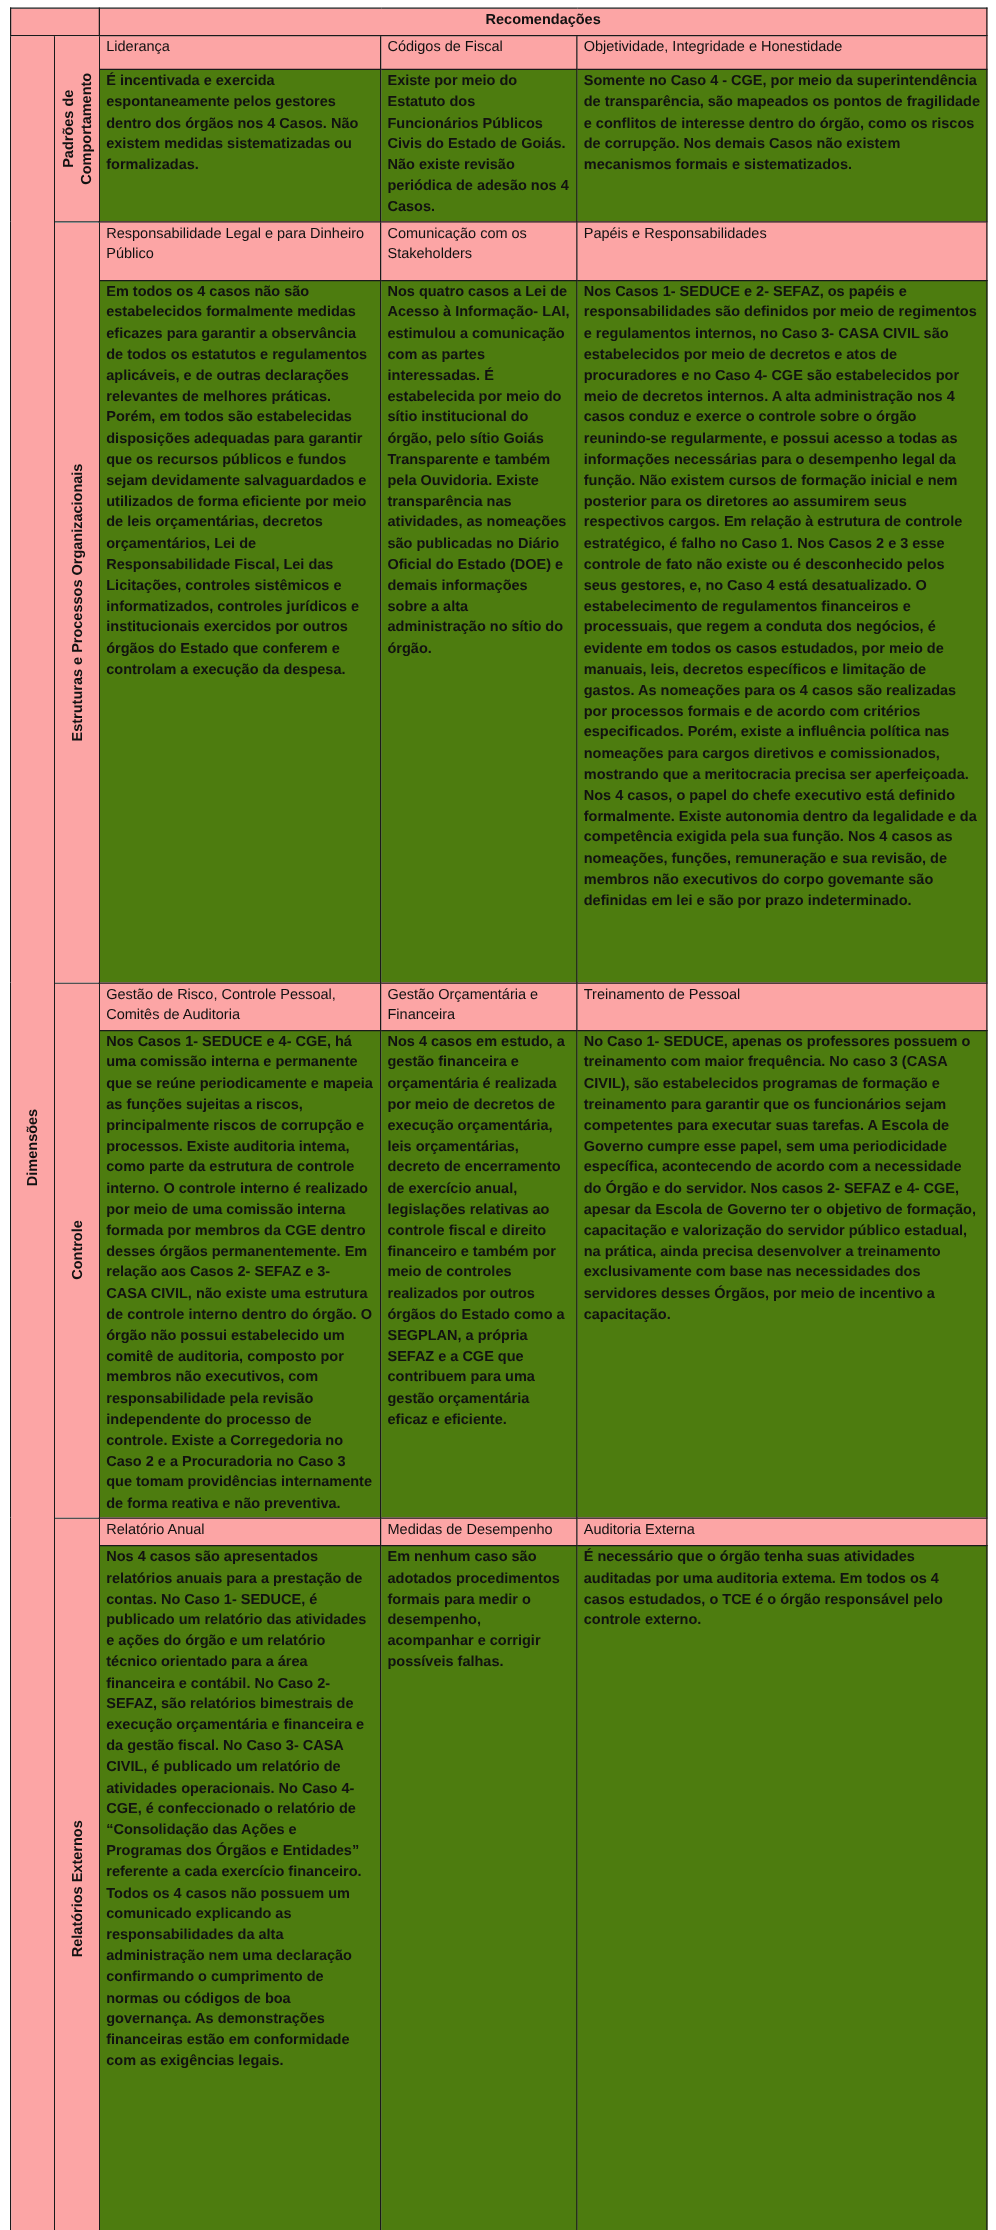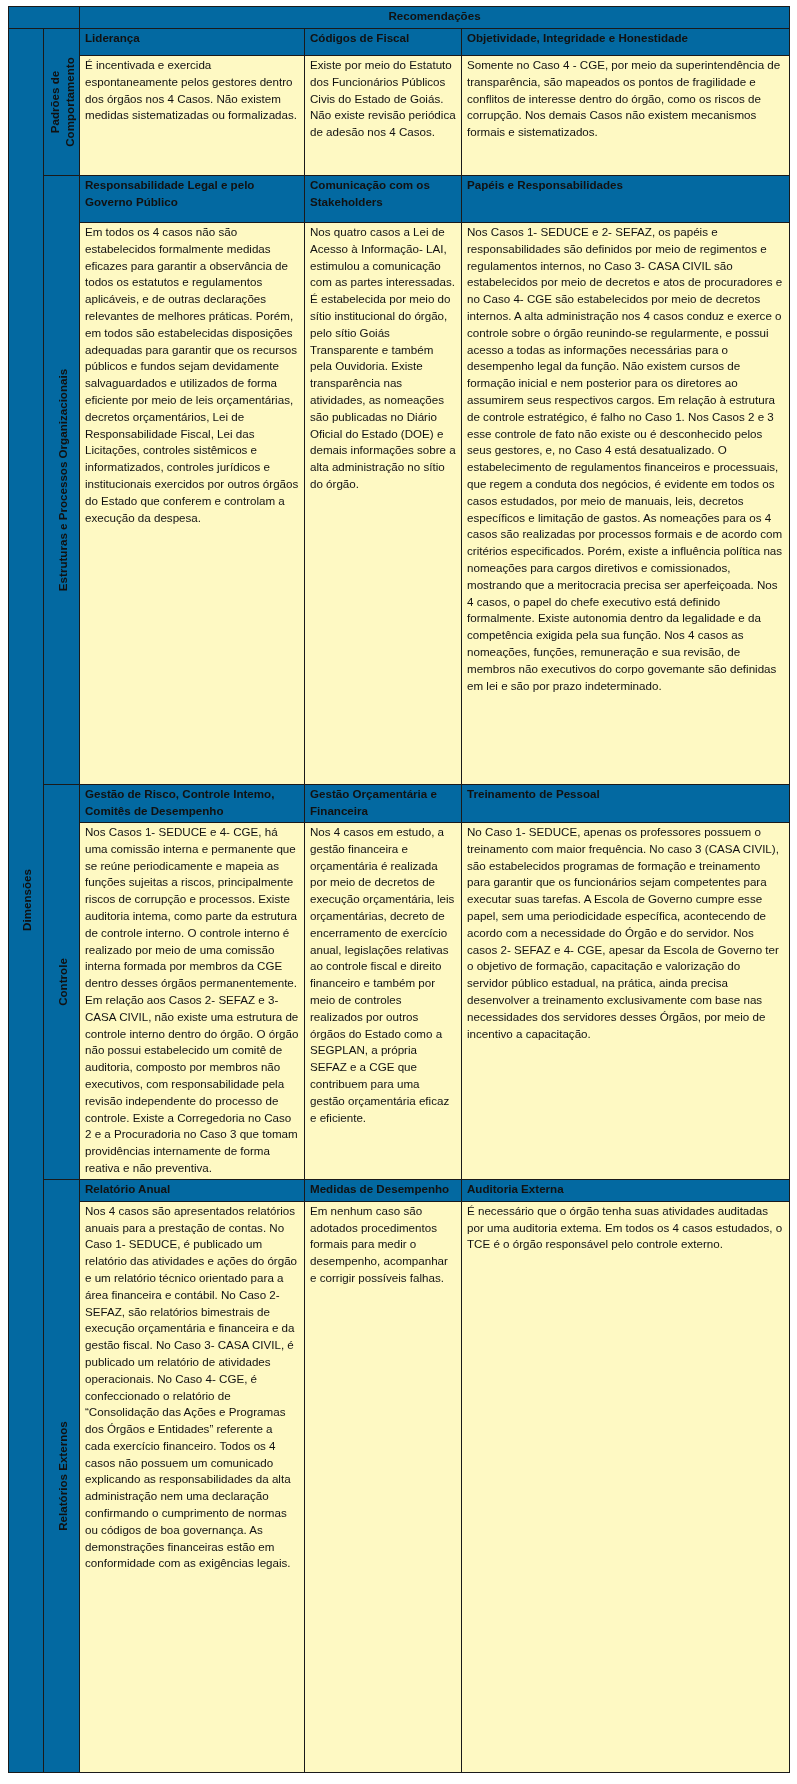--- a/index.html
+++ b/index.html
@@ -4,31 +4,31 @@
   <style>
     html, body { margin: 0; padding: 0; background: #ffffff; }
     body { width: 797px; height: 1784px; position: relative; overflow: hidden;
            font-family: "Liberation Sans", sans-serif; color: #111; }
     table.gov {
       position: absolute; left: 8px; top: 6px;
       width: 781px; border-collapse: collapse; table-layout: fixed;
       font-size: 11.6px; line-height: 16.8px;
     }
     table.gov td { border: 1px solid #1a1a1a; vertical-align: top; padding: 1px 5px 2px 5px; }
-    .beige { background: #0369a1; }
+    .beige { background: #fca5a5; }
     .hdr { font-weight: bold; text-align: center; height: 18px; padding: 1px 4px; }
-    .sub { font-weight: bold; margin-top: 12px; }
+    .sub { font-weight: normal; margin-top: 12px; }
     .vert { padding: 0 !important; position: relative; }
     .vert .vt {
       position: absolute; left: 50%; top: 50%;
       transform: translate(-50%, -50%) rotate(-90deg);
       white-space: nowrap; font-weight: bold; text-align: center; line-height: 15px;
       font-size: 11.6px;
     }
-    .body-cell { background: #fef9c3; }
+    .body-cell { background: #4d7c0f; font-weight: bold; }
   </style>
 </head>
 <body>
 
 <table class="gov">
   <colgroup>
     <col style="width:35px">
     <col style="width:36px">
     <col style="width:225px">
     <col style="width:157px">
@@ -58,35 +58,35 @@
     <tr style="height:120px">
       <td class="body-cell">É incentivada e exercida espontaneamente pelos gestores dentro dos órgãos nos 4 Casos. Não existem medidas sistematizadas ou formalizadas.</td>
       <td class="body-cell">Existe por meio do Estatuto dos Funcionários Públicos Civis do Estado de Goiás. Não existe revisão periódica de adesão nos 4 Casos.</td>
       <td class="body-cell">Somente no Caso 4 - CGE, por meio da superintendência de transparência, são mapeados os pontos de fragilidade e conflitos de interesse dentro do órgão, como os riscos de corrupção. Nos demais Casos não existem mecanismos formais e sistematizados.</td>
     </tr>
 
     <tr style="height:47px">
       <td class="beige vert" rowspan="2">
         <div class="vt">Estruturas e Processos Organizacionais</div>
       </td>
-      <td class="beige sub">Responsabilidade Legal e pelo Governo Público</td>
+      <td class="beige sub">Responsabilidade Legal e para Dinheiro Público</td>
       <td class="beige sub">Comunicação com os Stakeholders</td>
       <td class="beige sub">Papéis e Responsabilidades</td>
     </tr>
     <tr style="height:562px">
       <td class="body-cell">Em todos os 4 casos não são estabelecidos formalmente medidas eficazes para garantir a observância de todos os estatutos e regulamentos aplicáveis, e de outras declarações relevantes de melhores práticas. Porém, em todos são estabelecidas disposições adequadas para garantir que os recursos públicos e fundos sejam devidamente salvaguardados e utilizados de forma eficiente por meio de leis orçamentárias, decretos orçamentários, Lei de Responsabilidade Fiscal, Lei das Licitações, controles sistêmicos e informatizados, controles jurídicos e institucionais exercidos por outros órgãos do Estado que conferem e controlam a execução da despesa.</td>
       <td class="body-cell">Nos quatro casos a Lei de Acesso à Informação- LAI, estimulou a comunicação com as partes interessadas. É estabelecida por meio do sítio institucional do órgão, pelo sítio Goiás Transparente e também pela Ouvidoria. Existe transparência nas atividades, as nomeações são publicadas no Diário Oficial do Estado (DOE) e demais informações sobre a alta administração no sítio do órgão.</td>
       <td class="body-cell">Nos Casos 1- SEDUCE e 2- SEFAZ, os papéis e responsabilidades são definidos por meio de regimentos e regulamentos internos, no Caso 3- CASA CIVIL são estabelecidos por meio de decretos e atos de procuradores e no Caso 4- CGE são estabelecidos por meio de decretos internos. A alta administração nos 4 casos conduz e exerce o controle sobre o órgão reunindo-se regularmente, e possui acesso a todas as informações necessárias para o desempenho legal da função. Não existem cursos de formação inicial e nem posterior para os diretores ao assumirem seus respectivos cargos. Em relação à estrutura de controle estratégico, é falho no Caso 1. Nos Casos 2 e 3 esse controle de fato não existe ou é desconhecido pelos seus gestores, e, no Caso 4 está desatualizado. O estabelecimento de regulamentos financeiros e processuais, que regem a conduta dos negócios, é evidente em todos os casos estudados, por meio de manuais, leis, decretos específicos e limitação de gastos. As nomeações para os 4 casos são realizadas por processos formais e de acordo com critérios especificados. Porém, existe a influência política nas nomeações para cargos diretivos e comissionados, mostrando que a meritocracia precisa ser aperfeiçoada. Nos 4 casos, o papel do chefe executivo está definido formalmente. Existe autonomia dentro da legalidade e da competência exigida pela sua função. Nos 4 casos as nomeações, funções, remuneração e sua revisão, de membros não executivos do corpo govemante são definidas em lei e são por prazo indeterminado.</td>
     </tr>
 
     <tr style="height:38px">
       <td class="beige vert" rowspan="2">
         <div class="vt">Controle</div>
       </td>
-      <td class="beige sub">Gestão de Risco, Controle Intemo, Comitês de Desempenho</td>
+      <td class="beige sub">Gestão de Risco, Controle Pessoal, Comitês de Auditoria</td>
       <td class="beige sub">Gestão Orçamentária e Financeira</td>
       <td class="beige sub">Treinamento de Pessoal</td>
     </tr>
     <tr style="height:356px">
       <td class="body-cell">Nos Casos 1- SEDUCE e 4- CGE, há uma comissão interna e permanente que se reúne periodicamente e mapeia as funções sujeitas a riscos, principalmente riscos de corrupção e processos. Existe auditoria intema, como parte da estrutura de controle interno. O controle interno é realizado por meio de uma comissão interna formada por membros da CGE dentro desses órgãos permanentemente. Em relação aos Casos 2- SEFAZ e 3- CASA CIVIL, não existe uma estrutura de controle interno dentro do órgão. O órgão não possui estabelecido um comitê de auditoria, composto por membros não executivos, com responsabilidade pela revisão independente do processo de controle.  Existe a Corregedoria no Caso 2 e a Procuradoria no Caso 3 que tomam providências internamente de forma reativa e não preventiva.</td>
       <td class="body-cell">Nos 4 casos em estudo, a gestão financeira e orçamentária é realizada por meio de decretos de execução orçamentária, leis orçamentárias, decreto de encerramento de exercício anual, legislações relativas ao controle fiscal e direito financeiro e também por meio de controles realizados por outros órgãos do Estado como a SEGPLAN, a própria SEFAZ e a CGE que contribuem para uma gestão orçamentária eficaz e eficiente.</td>
       <td class="body-cell">No Caso 1- SEDUCE, apenas os professores possuem o treinamento com maior frequência. No caso 3 (CASA CIVIL), são estabelecidos programas de formação e treinamento para garantir que os funcionários sejam competentes para executar suas tarefas. A Escola de Governo cumpre esse papel, sem uma periodicidade específica, acontecendo de acordo com a necessidade do Órgão e do servidor. Nos casos 2- SEFAZ e 4- CGE, apesar da Escola de Governo ter o objetivo de formação, capacitação e valorização do servidor público estadual, na prática, ainda precisa desenvolver a treinamento exclusivamente com base nas necessidades dos servidores desses Órgãos, por meio de incentivo a capacitação.</td>
     </tr>
 
     <tr style="height:22px">

